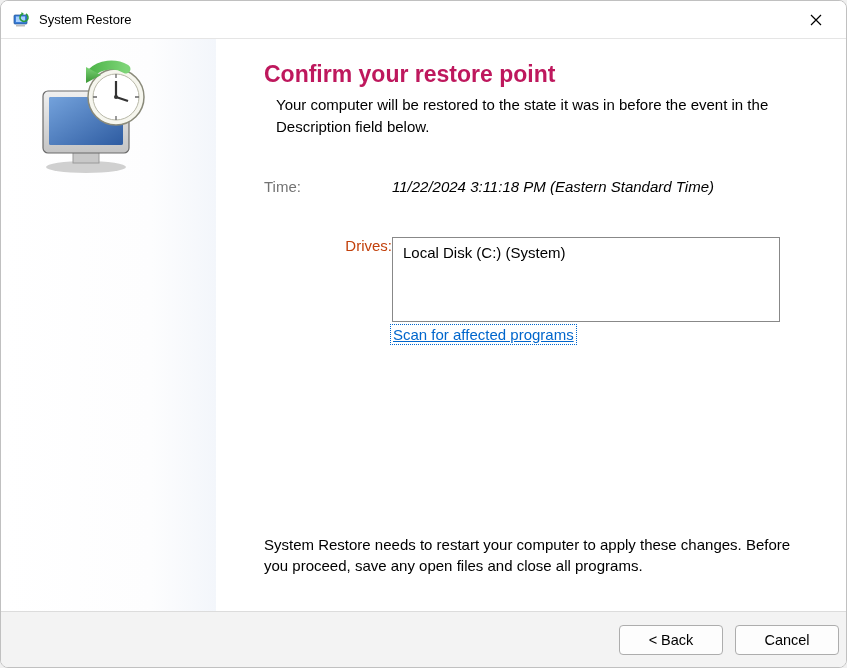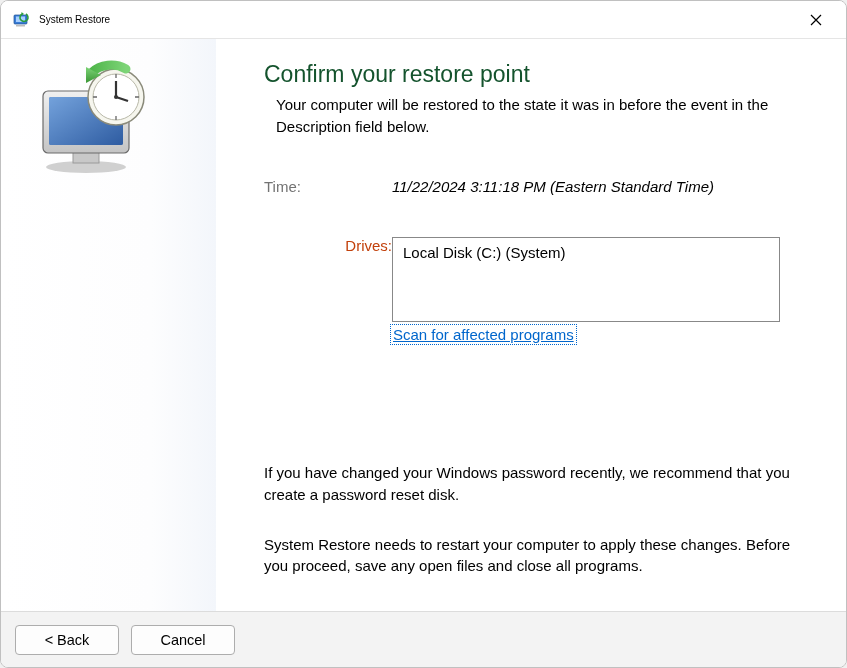--- a/index.html
+++ b/index.html
@@ -36,21 +36,21 @@
     .titlebar-icon {
       width: 18px;
       height: 18px;
       margin-right: 8px;
       display: flex;
       align-items: center;
       justify-content: center;
     }
     .titlebar-title {
       flex: 1;
-      font-size: 10px;
+      font-size: 13px;
       color: #000;
     }
     .titlebar-close {
       width: 44px;
       height: 30px;
       display: flex;
       align-items: center;
       justify-content: center;
       cursor: pointer;
       border-radius: 4px;
@@ -71,22 +71,22 @@
     }
     .main-panel {
       flex: 1;
       padding: 22px 50px 24px 48px;
       background: #ffffff;
       display: flex;
       flex-direction: column;
     }
     .heading {
       font-size: 23px;
-      font-weight: 400;
-      color: #14532d;
+      font-weight: 700;
+      color: #be185d;
       margin-bottom: 6px;
     }
     .subheading {
       font-size: 15px;
       color: #000;
       line-height: 1.45;
       padding-left: 12px;
       margin-bottom: 40px;
     }
     .info-row {
@@ -151,21 +151,22 @@
       color: #000;
       line-height: 1.45;
       margin-bottom: 10px;
     }
     .footer {
       height: 56px;
       border-top: 1px solid #dcdcdc;
       background: #f3f3f3;
       display: flex;
       align-items: center;
-      padding: 0 14px;
+      justify-content: flex-end;
+      padding: 0 7px;
       gap: 12px;
     }
     .btn {
       min-width: 104px;
       height: 30px;
       border: 1px solid #adadad;
       background: #fdfdfd;
       border-radius: 4px;
       font-family: inherit;
       font-size: 14.5px;
@@ -264,21 +265,20 @@
         </div>
       </div>
 
       <div class="scan-link-row">
         <div class="scan-link-spacer"></div>
         <a class="scan-link">Scan for affected programs</a>
       </div>
 
       <div class="spacer-flex"></div>
 
-      <div class="note-text">If you have changed your Windows password recently, we recommend that you create a password reset disk.</div>
       <div class="warning-text">System Restore needs to restart your computer to apply these changes. Before you proceed, save any open files and close all programs.</div>
     </div>
   </div>
 
   <div class="footer">
     <button class="btn">&lt; Back</button>
     <button class="btn">Cancel</button>
   </div>
 
 </div>

